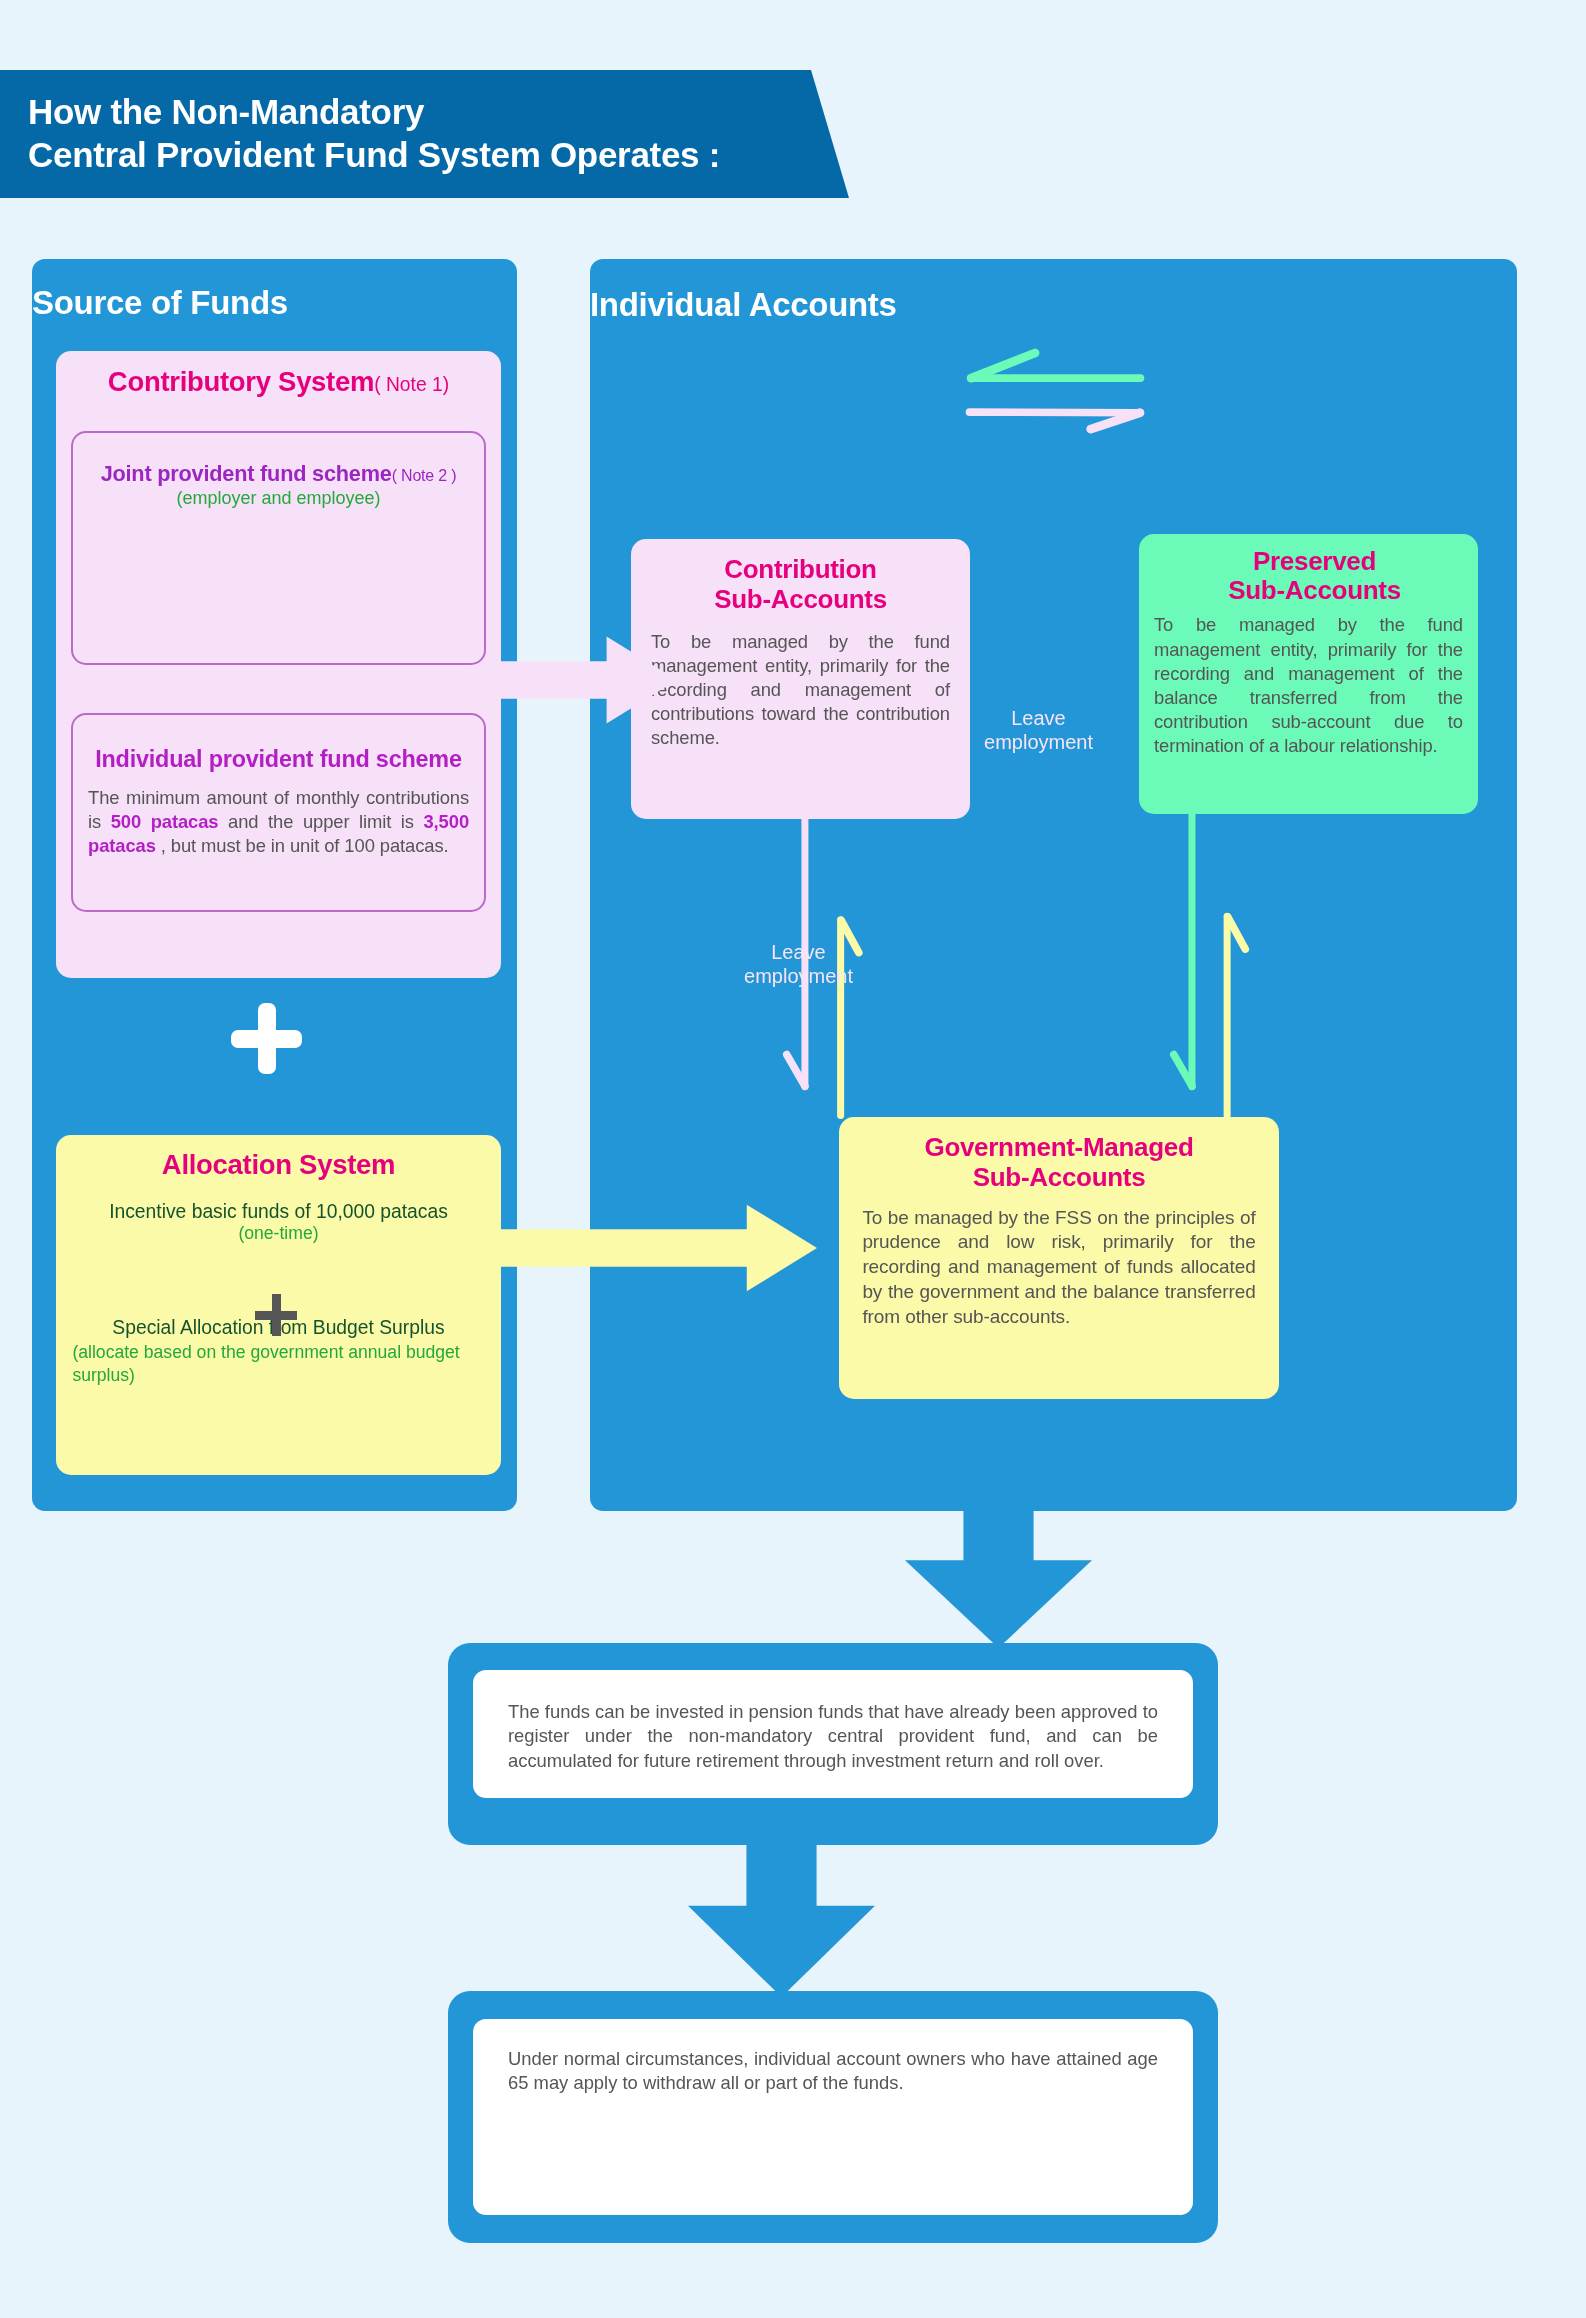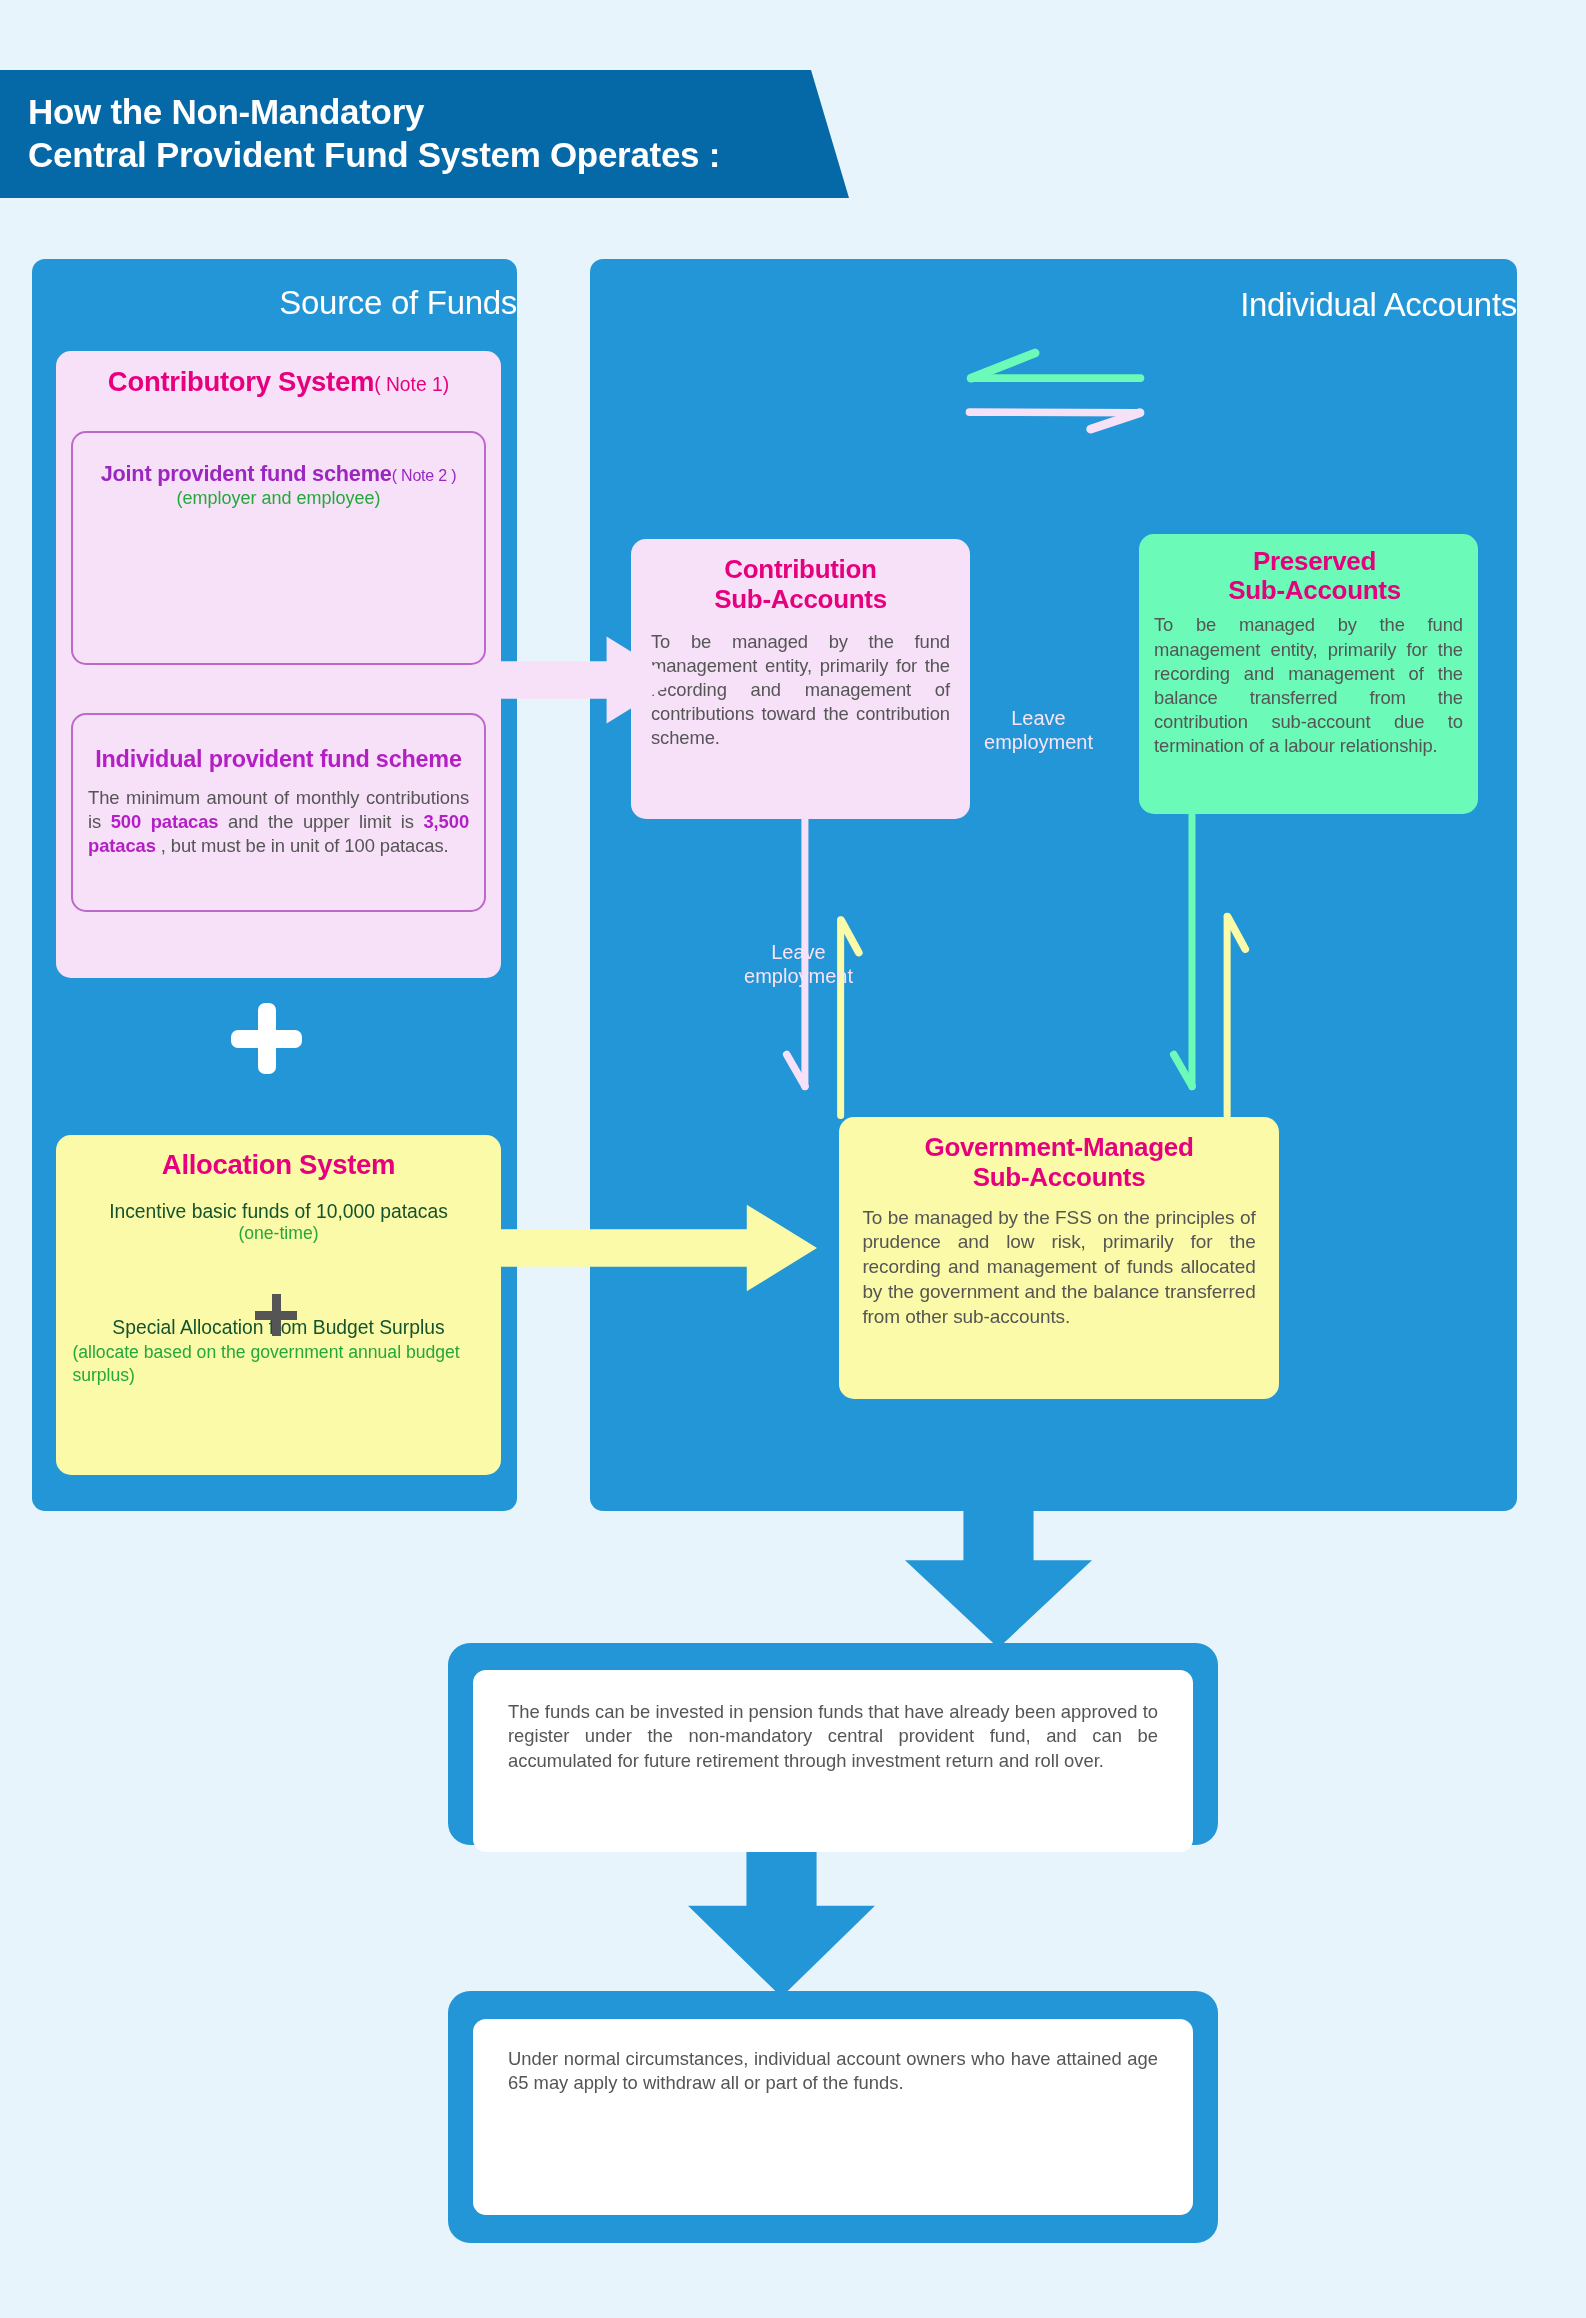--- a/index.html
+++ b/index.html
@@ -21,22 +21,22 @@
     padding-left:28px;box-sizing:border-box;
   }
   .hdr-line{
     color:#ffffff;font-size:35px;font-weight:bold;line-height:1.22;
     letter-spacing:-0.3px;white-space:nowrap;
   }
 
   
   .panel{position:absolute;background:#2296d6;border-radius:13px;}
   .panel-title{
-    position:absolute;width:100%;text-align:right;
-    color:#ffffff;font-size:33px;font-weight:normal;letter-spacing:-0.3px;
+    position:absolute;width:100%;text-align:left;
+    color:#ffffff;font-size:33px;font-weight:bold;letter-spacing:-0.3px;
   }
 
   #panel-left{left:32px;top:259px;width:485px;height:1252px;}
   #panel-right{left:590px;top:259px;width:927px;height:1252px;}
 
   
   .card{position:absolute;box-sizing:border-box;border-radius:15px;}
   .card-h{
     text-align:center;color:#e6007e;font-weight:bold;letter-spacing:-0.3px;
     line-height:1.12;
@@ -115,21 +115,21 @@
   .edge-label{position:absolute;color:#f9e4f5;font-size:20px;line-height:1.2;
               text-align:center;}
 
   
   .outerbox{position:absolute;background:#2296d6;border-radius:22px;}
   .innerbox{position:absolute;background:#ffffff;border-radius:13px;box-sizing:border-box;}
   .innerbox p{margin:0;color:#555555;font-size:18.4px;line-height:1.33;
               text-align:justify;text-align-last:left;}
 
   #box-invest{left:448px;top:1643px;width:770px;height:202px;}
-  #box-invest-in{left:473px;top:1670px;width:720px;height:182px;padding:30px 35px 4px 35px;}
+  #box-invest-in{left:473px;top:1670px;width:720px;height:128px;padding:30px 35px 4px 35px;}
   #box-withdraw{left:448px;top:1991px;width:770px;height:252px;}
   #box-withdraw-in{left:473px;top:2019px;width:720px;height:196px;padding:28px 35px 0 35px;}
 </style>
 </head>
 <body>
 
 <div class="canvas">
 
   <div class="hdr">
     <div class="hdr-line">How the Non-Mandatory</div>

